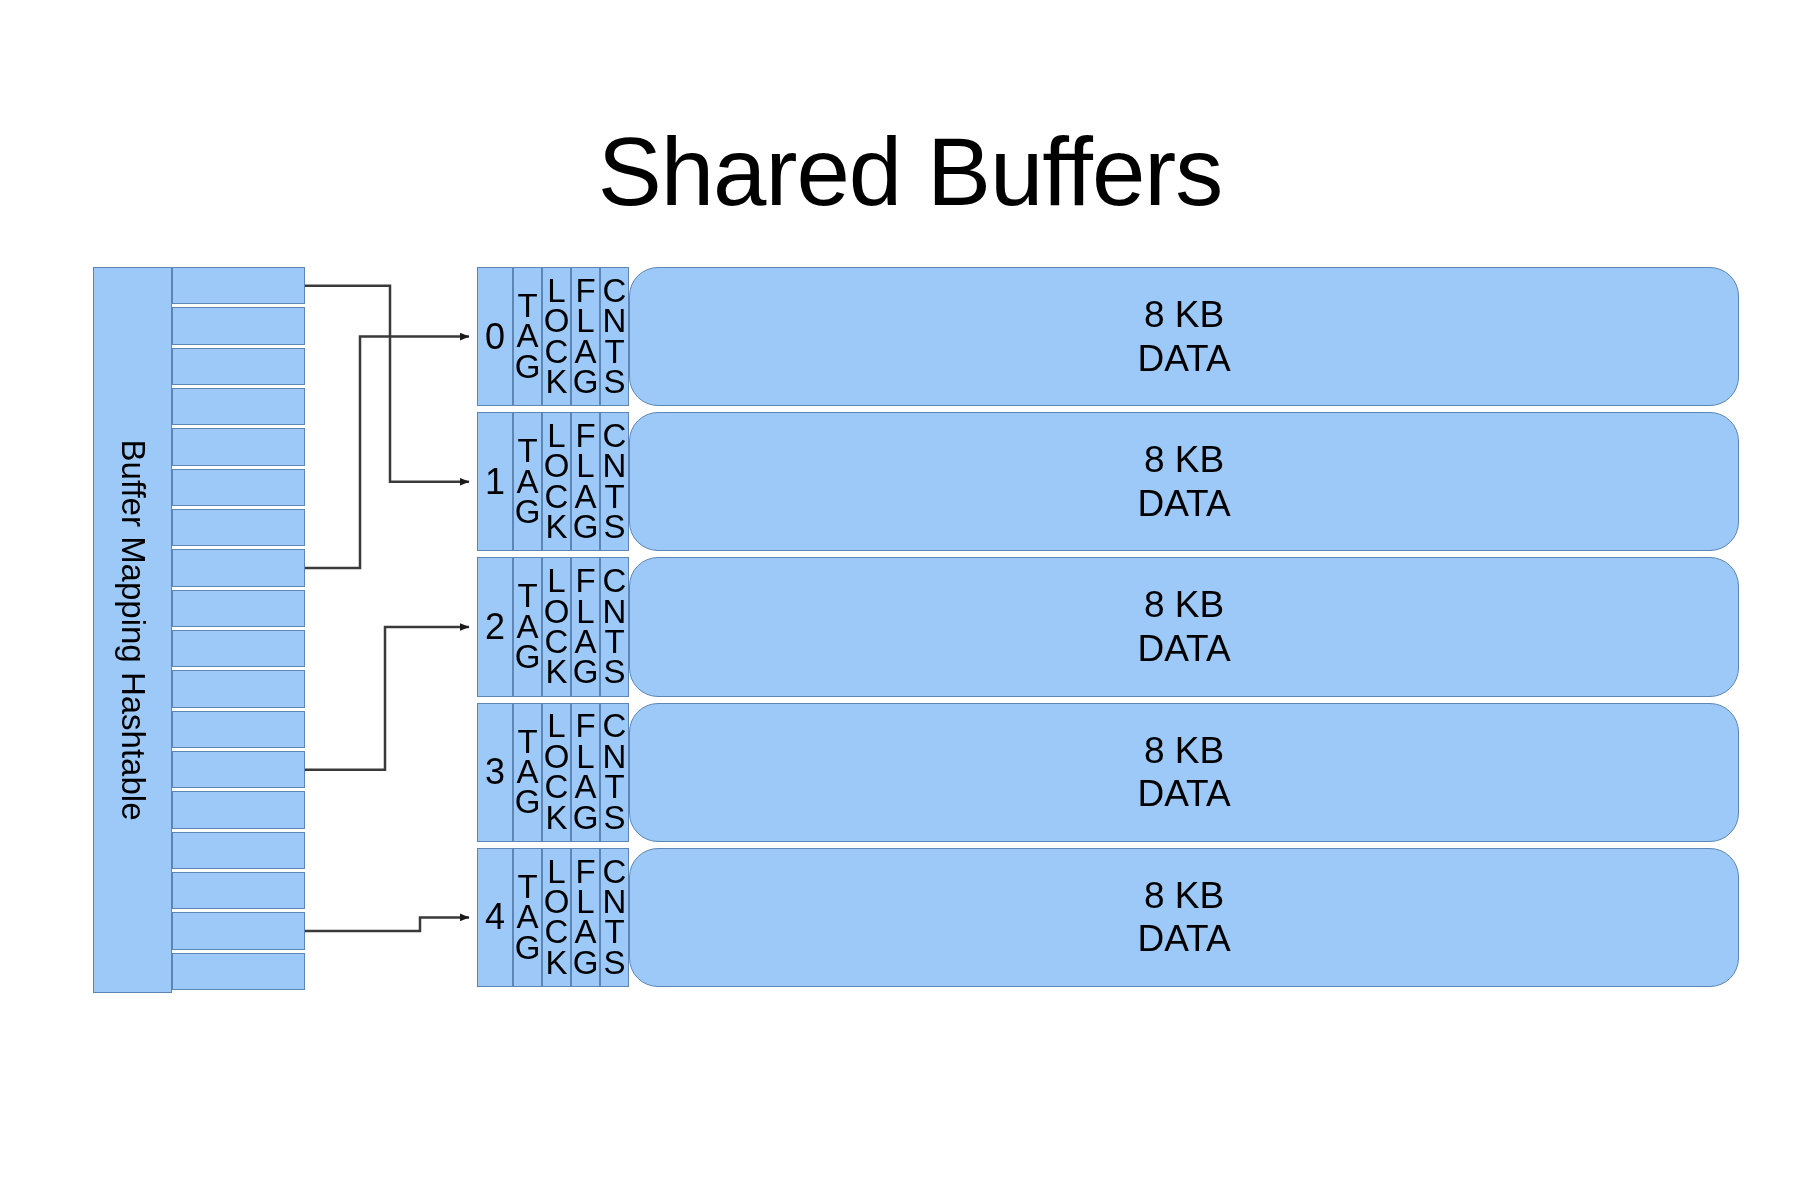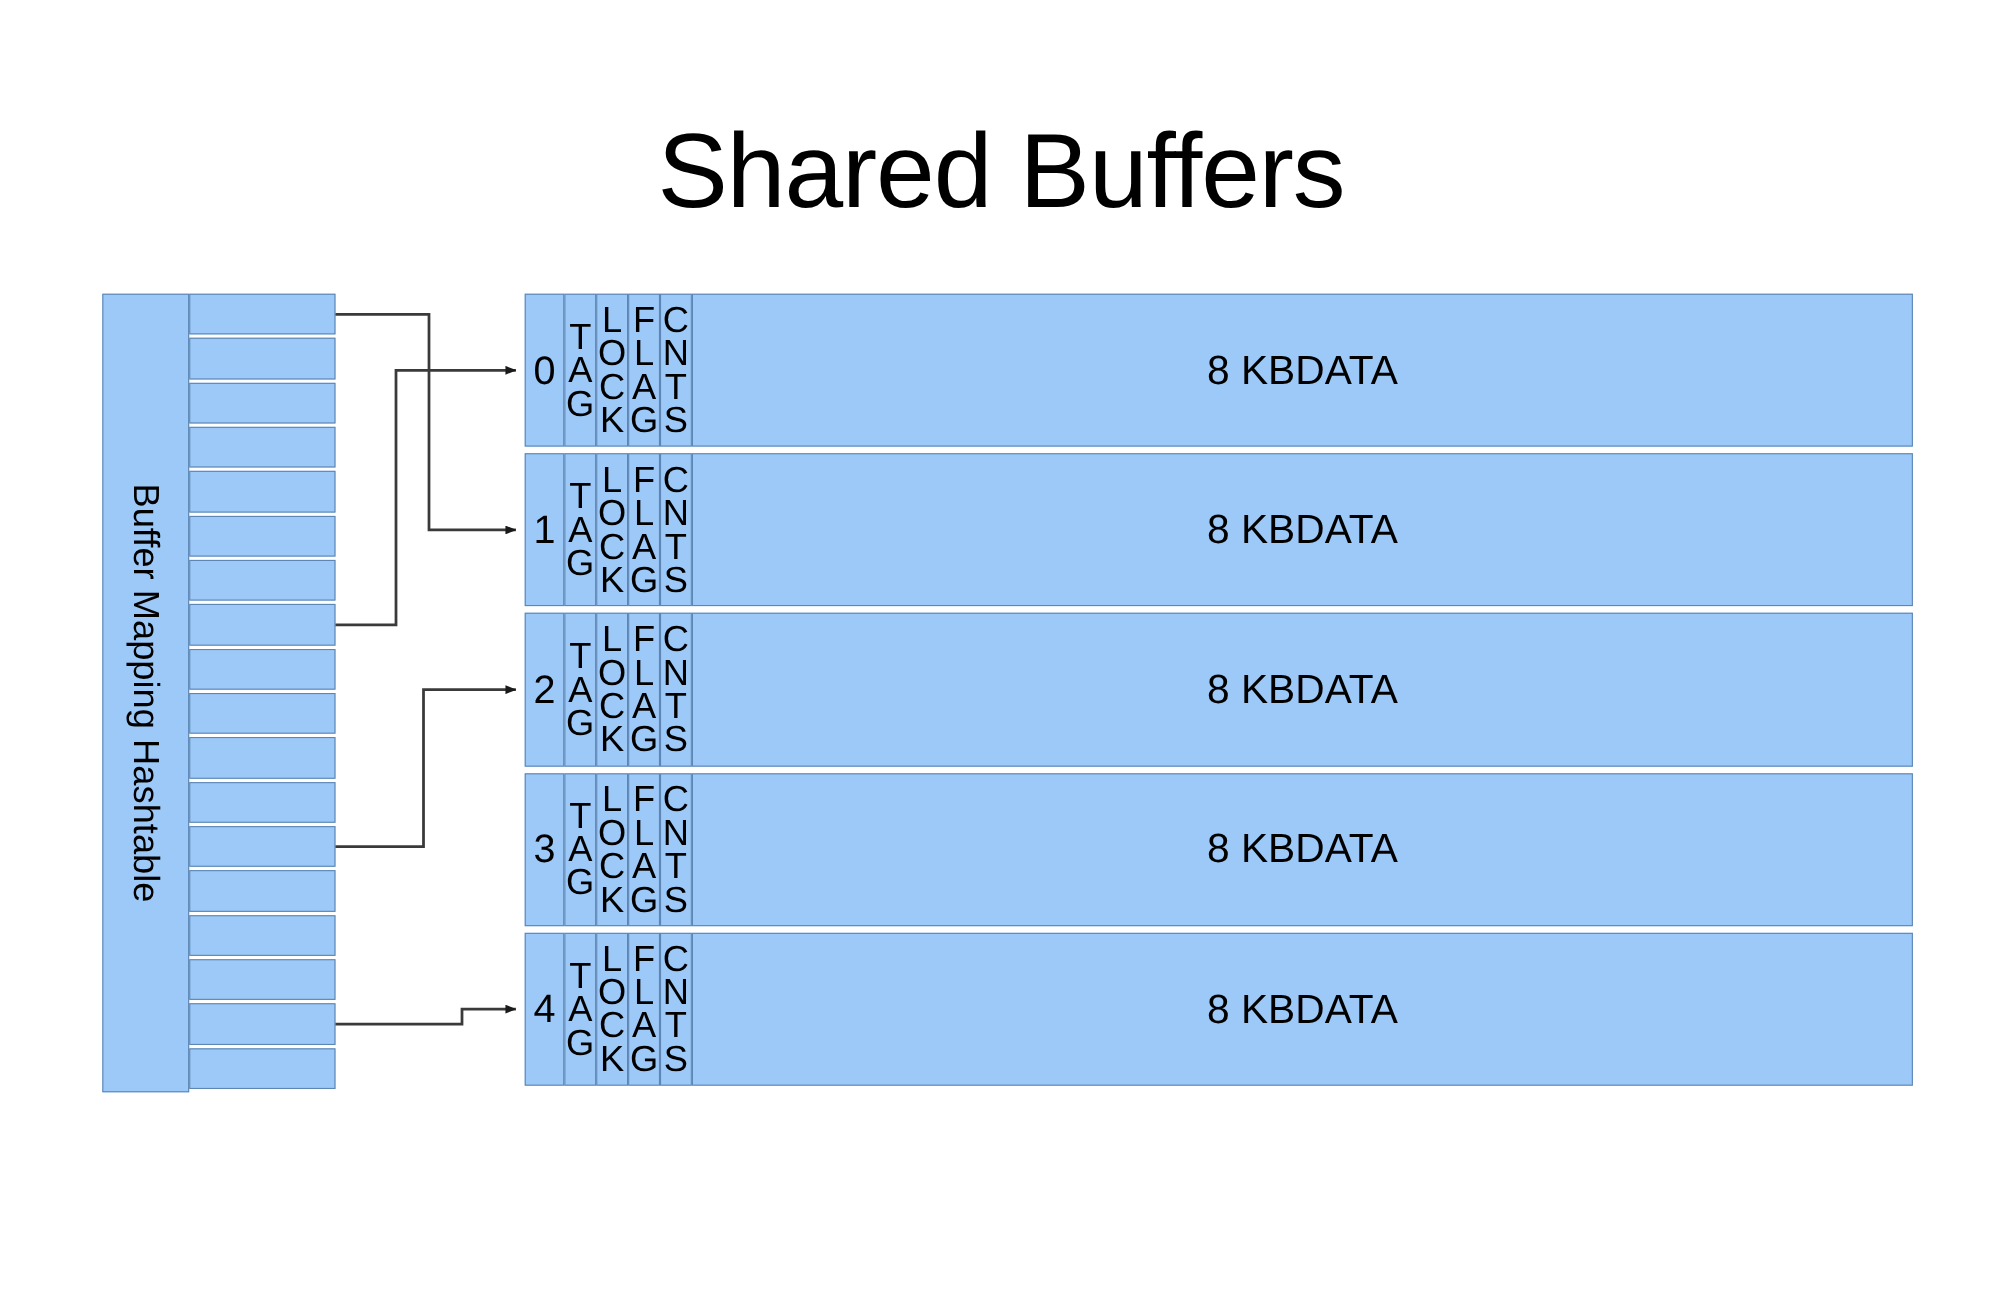--- a/index.html
+++ b/index.html
@@ -11,21 +11,21 @@
     width: 1820px;
     height: 1192px;
     position: relative;
     font-family: "Liberation Sans", sans-serif;
     overflow: hidden;
   }
 
   #page-title {
     position: absolute;
     left: 0;
-    top: 44px;
+    top: 60px;
     width: 1820px;
     text-align: center;
     font-size: 96px;
     line-height: 1.0;
     color: #000000;
     font-weight: normal;
     letter-spacing: -1px;
   }
 
   
@@ -108,23 +108,25 @@
     justify-content: center;
     line-height: 0.92;
     font-size: 33px;
   }
   .cell-vert span {
     display: block;
     text-align: center;
   }
   .cell-data {
     flex: 1 1 auto;
+    flex-direction: column;
     font-size: 37px;
     line-height: 1.18;
     text-align: left;
+    border-radius: 29px;
   }
   .cell-data span { display: block; }
 
   
   #connectors {
     position: absolute;
     left: 0;
     top: 0;
     width: 1820px;
     height: 1192px;

